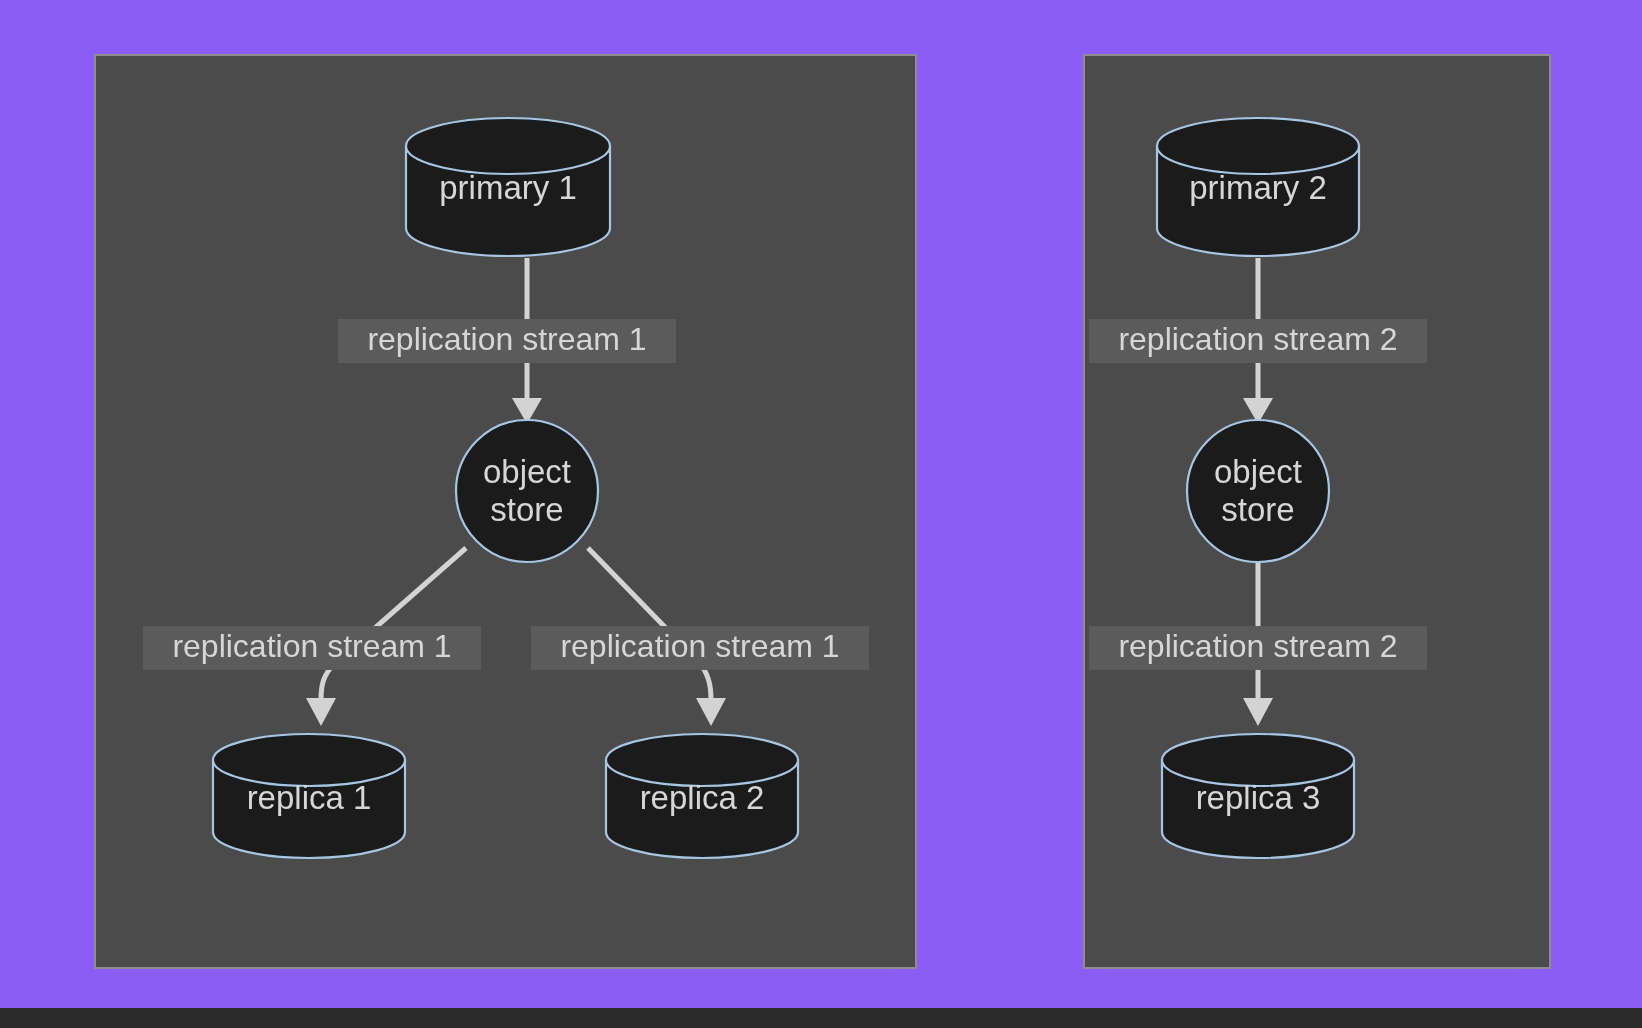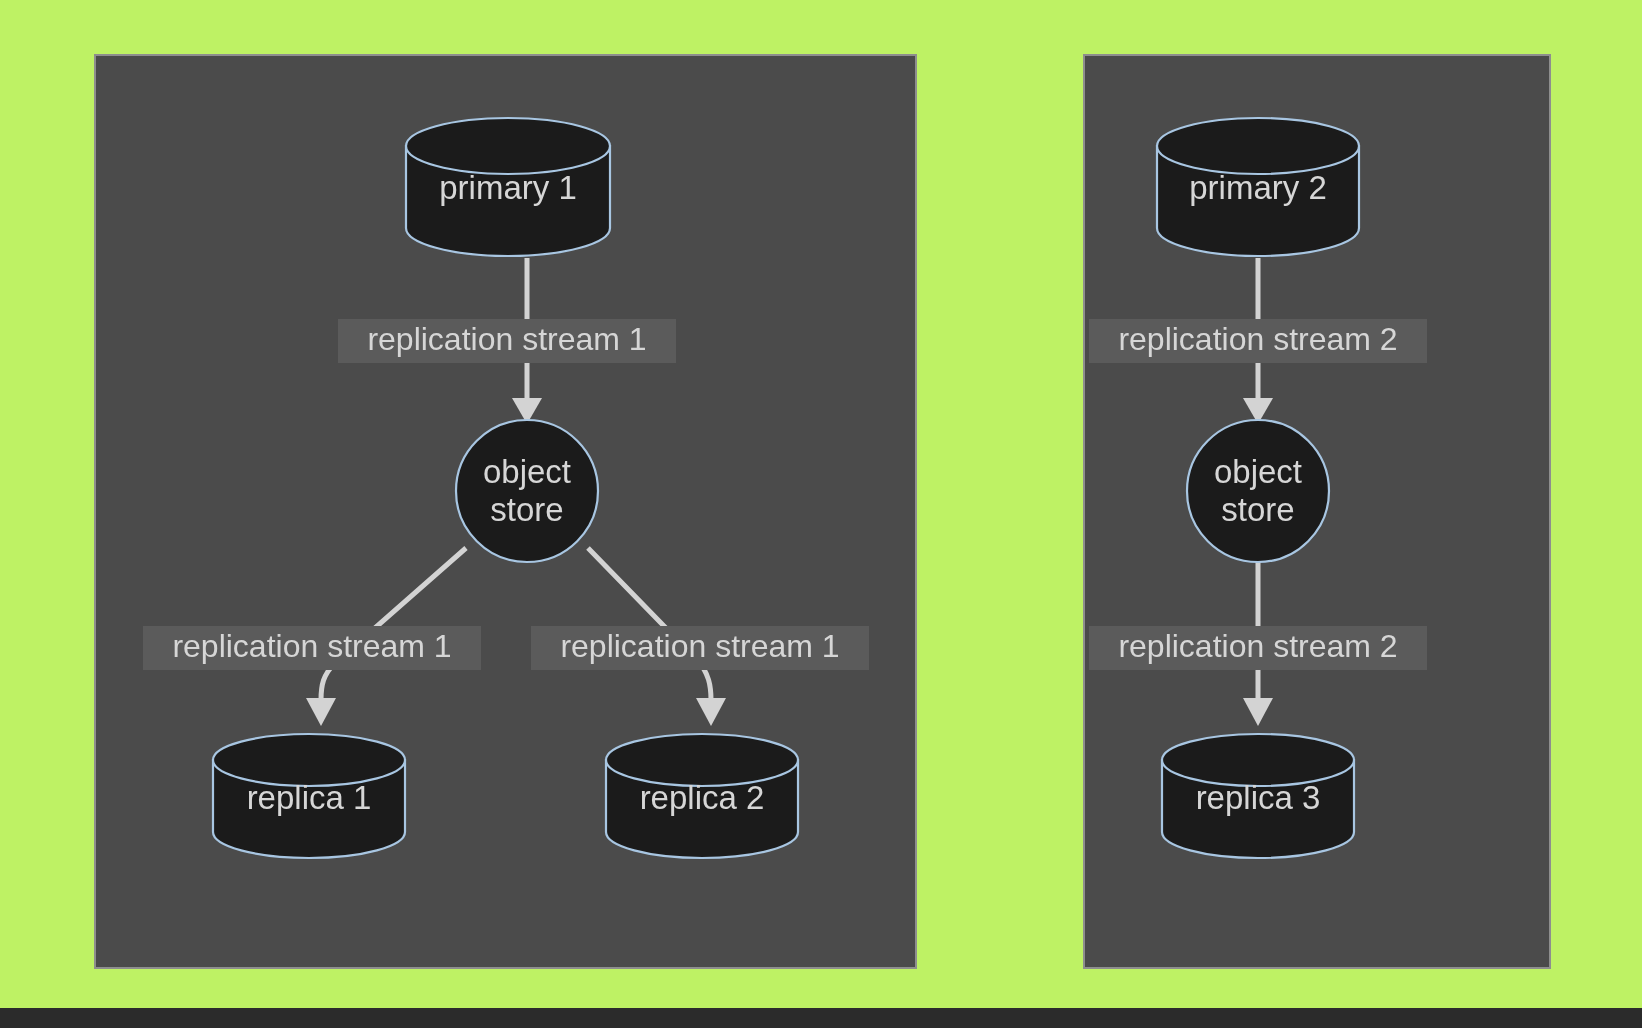--- a/index.html
+++ b/index.html
@@ -10,21 +10,21 @@
   body {
     width: 1642px;
     height: 1028px;
     overflow: hidden;
     font-family: "Liberation Sans", sans-serif;
   }
   #diagram-root {
     position: relative;
     width: 1642px;
     height: 1008px;
-    background: #bef264;
+    background: #8b5cf6;
   }
   svg#diagram-svg {
     display: block;
     width: 1642px;
     height: 1028px;
   }
   .cluster-rect {
     fill: #4b4b4b;
     stroke: #8e8e8e;
     stroke-width: 2;

